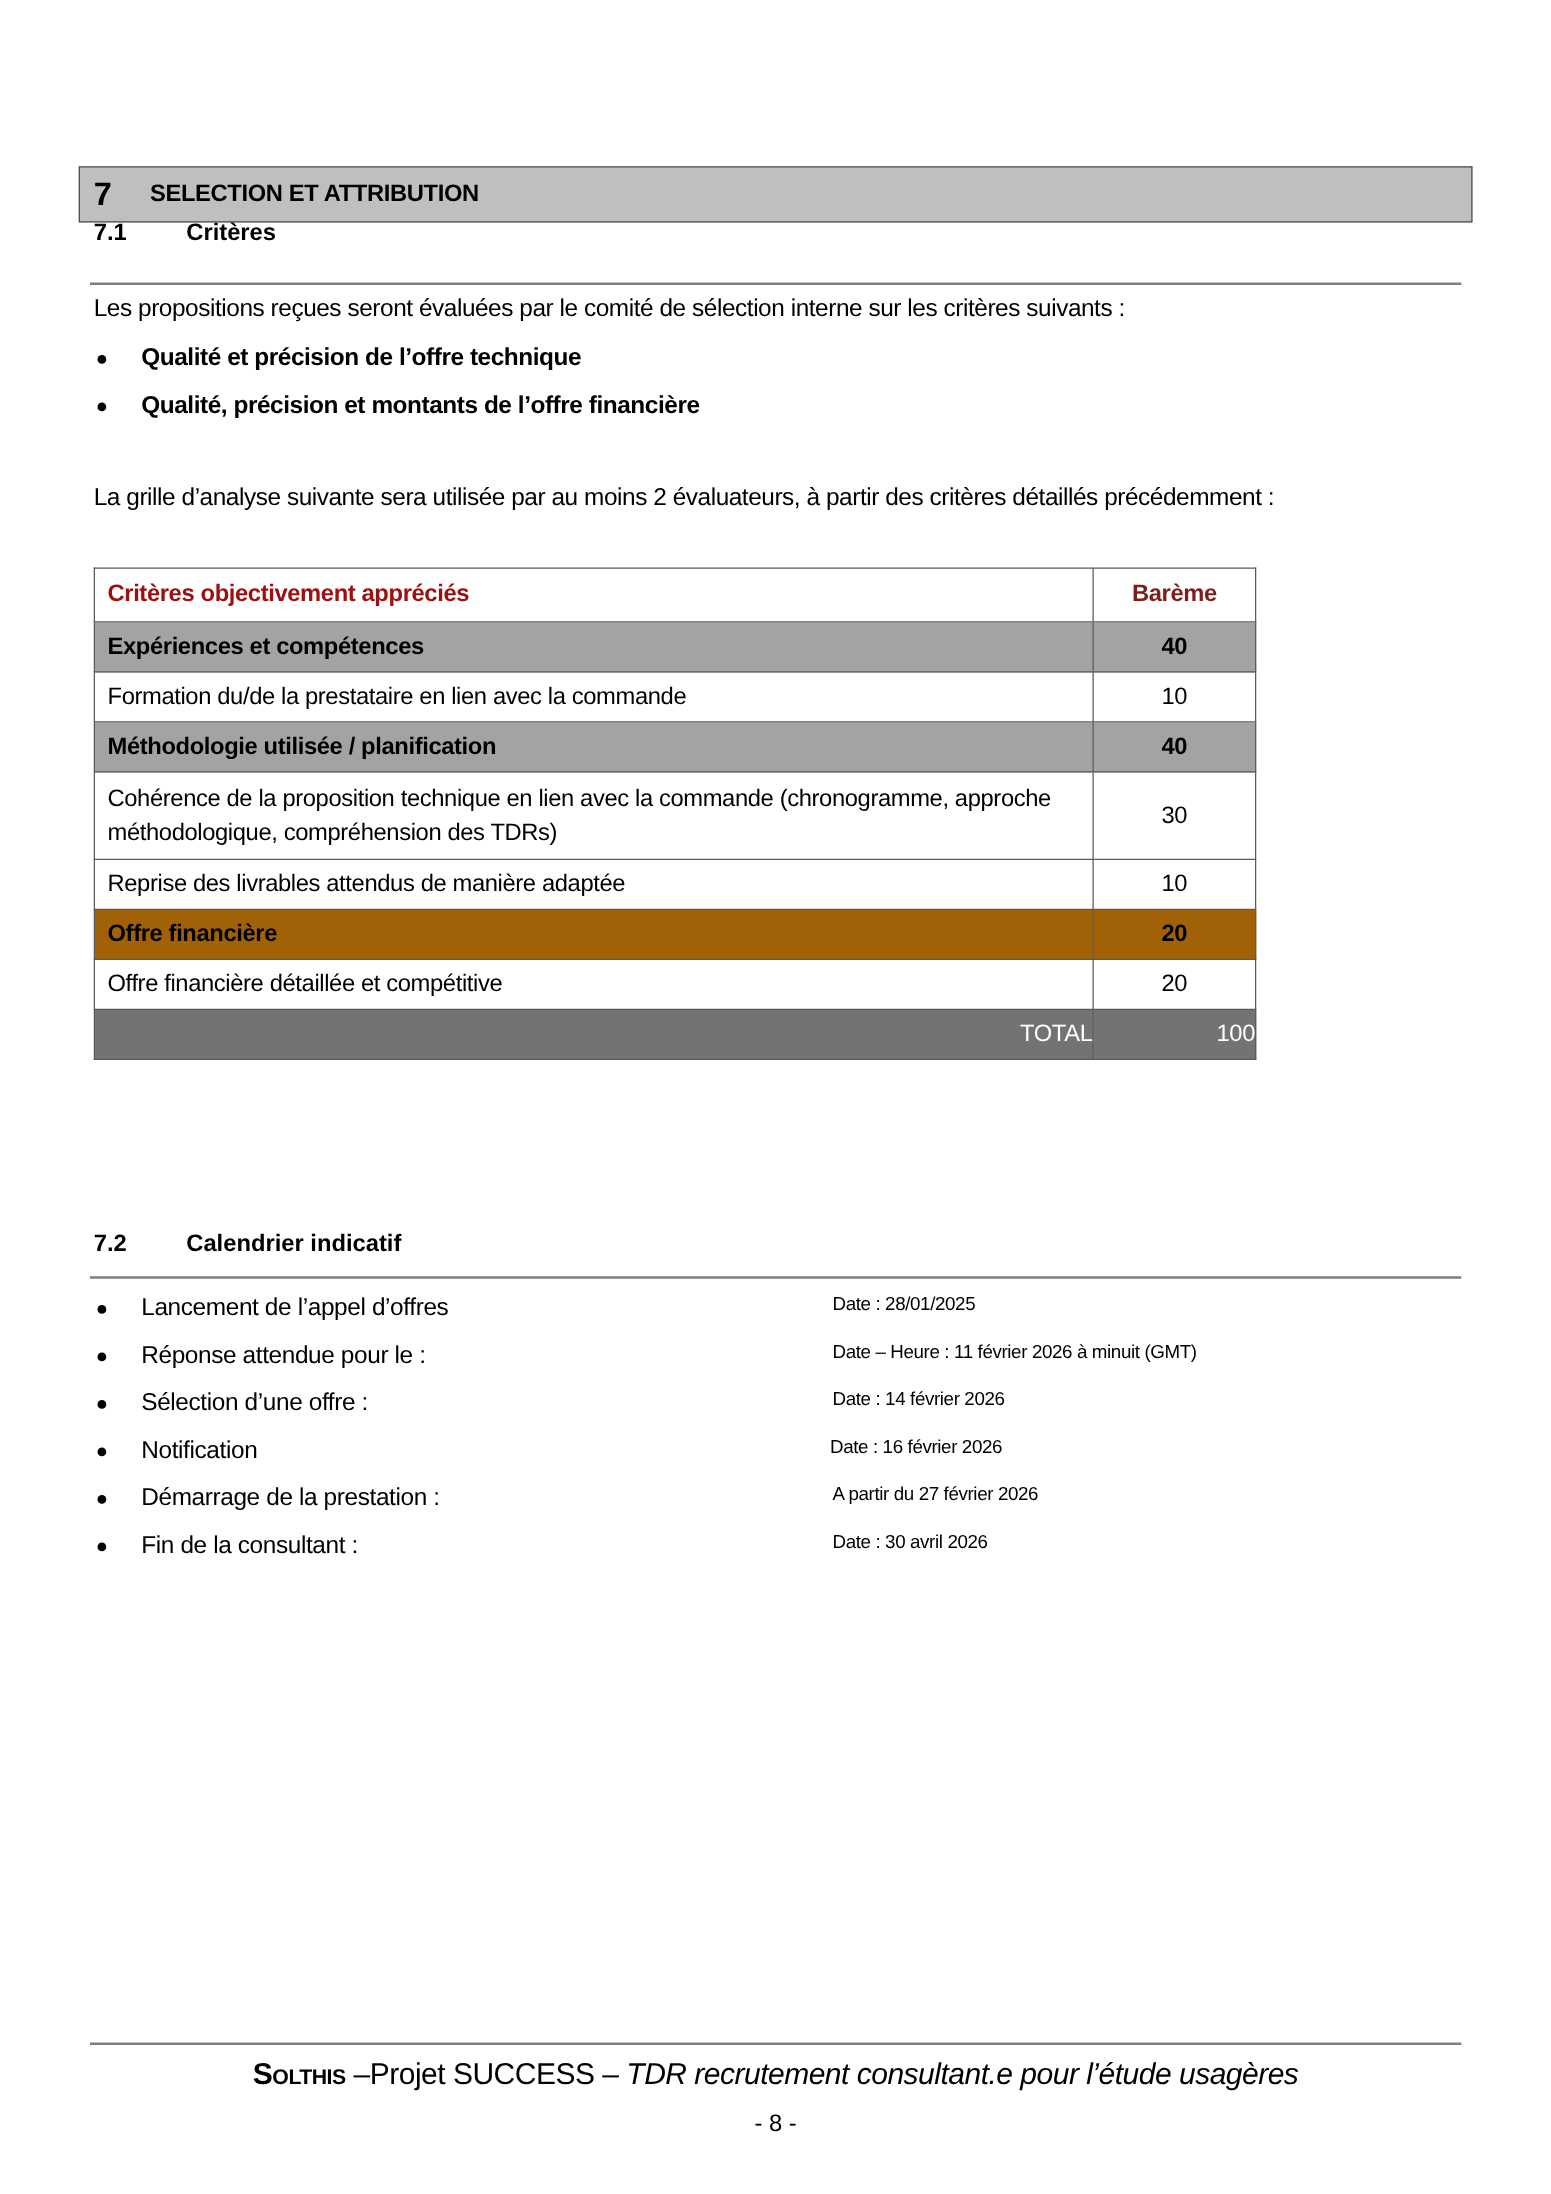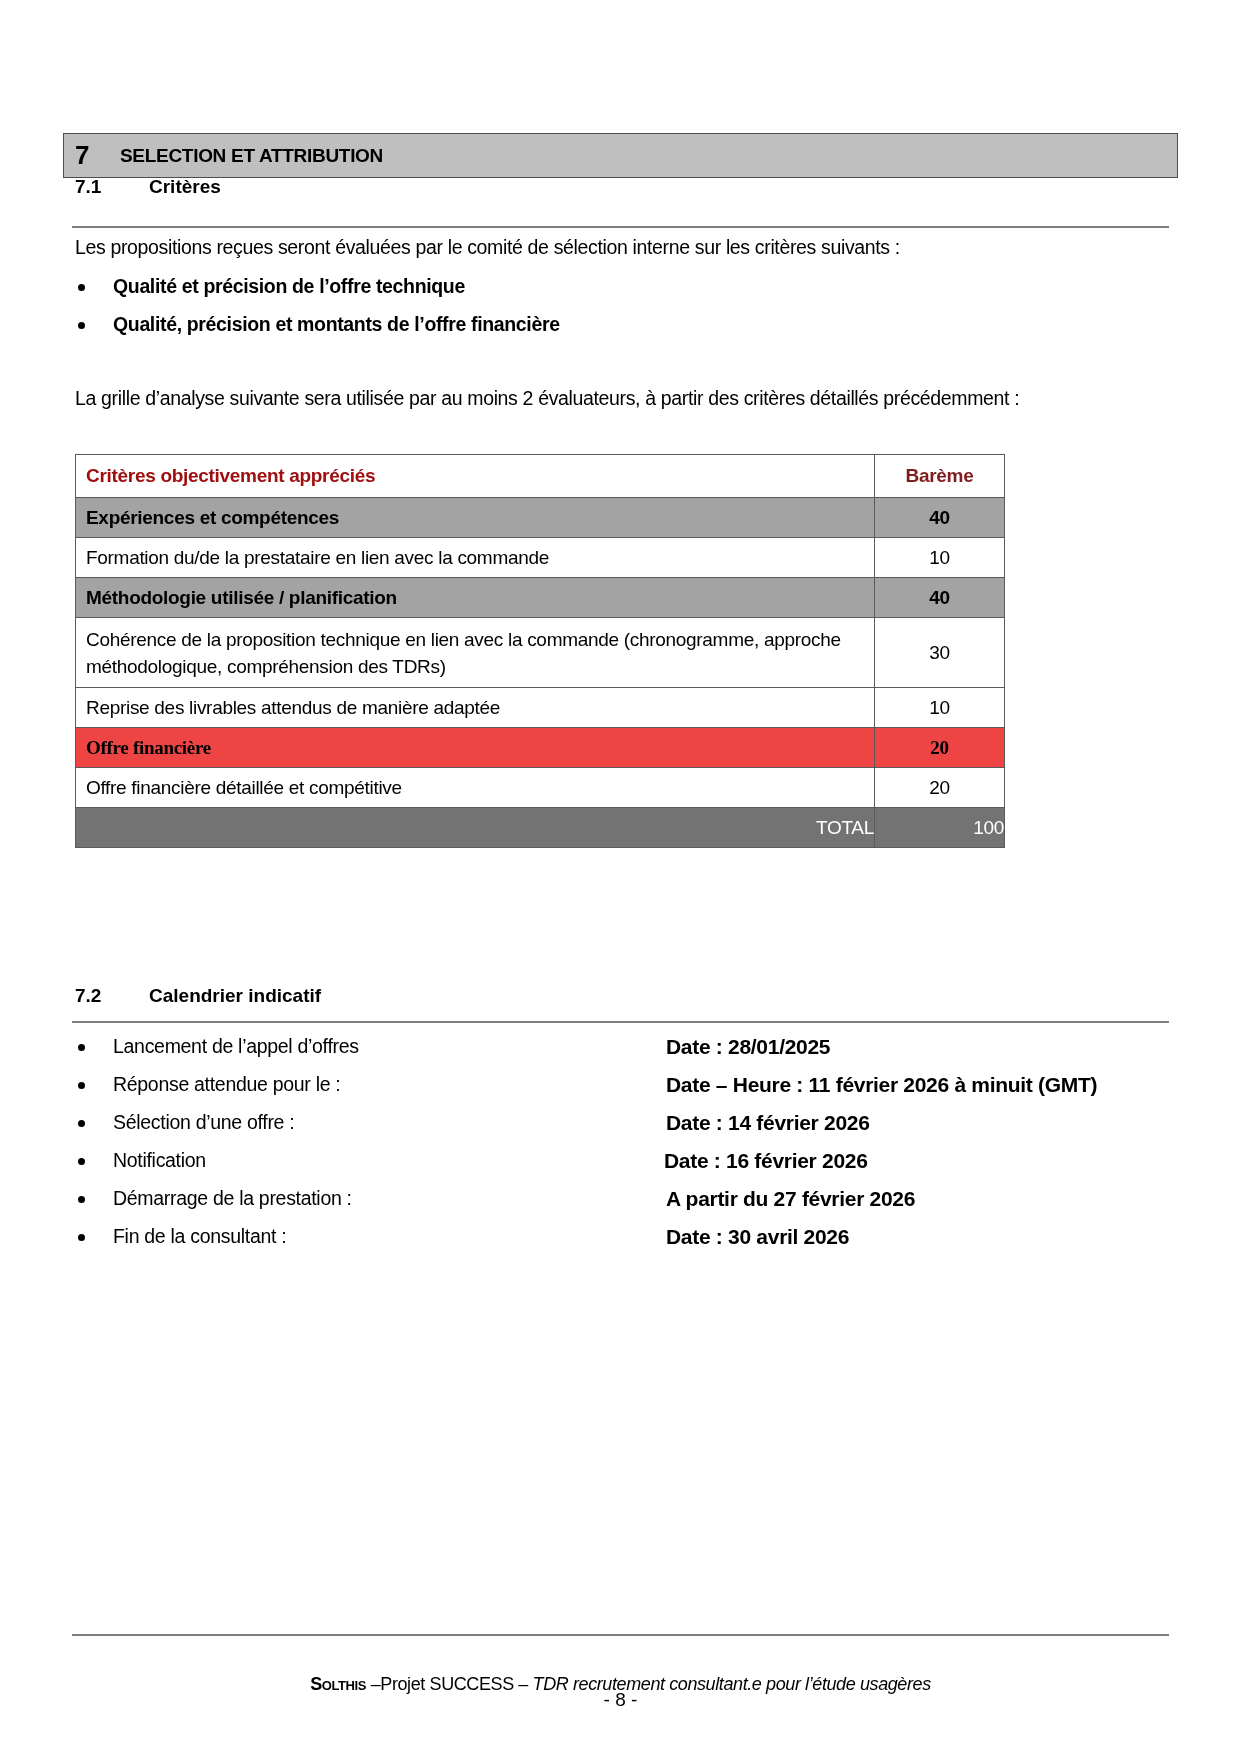--- a/index.html
+++ b/index.html
@@ -17,28 +17,28 @@
   .bold { font-weight:bold; }
   .bullet-dot { position:absolute; width:7px; height:7px; border-radius:50%; background:#000; }
 
   table.grid { position:absolute; left:75px; top:454px; width:930px; border-collapse:collapse;
                font-size:19px; letter-spacing:-0.3px; }
   table.grid td { border:1.5px solid #5a5a5a; padding:0 0 0 10px; height:40px; box-sizing:border-box; vertical-align:middle; }
   table.grid td.score { text-align:center; padding:0; width:130px; }
   table.grid tr.head td { color:#a00f0f; font-weight:bold; height:43px; }
   table.grid tr.head td.score { color:#7f1d1d; }
   table.grid tr.group td { background:#a3a3a3; font-weight:bold; }
-  table.grid tr.group.alt td { background:#ef4444;font-family:Liberation Serif, serif; }
+  table.grid tr.group.alt td { background:#a16207; }
   table.grid tr.tall td { height:70px; line-height:27px; }
   table.grid tr.total td { background:#737373; color:#ffffff; font-weight:normal;text-align:right; }
 
   .cal-label { font-size:19.5px; letter-spacing:-0.3px; }
-  .cal-date { font-size:21px; font-weight:bold; letter-spacing:-0.3px; }
+  .cal-date { font-size:15px; font-weight:normal; letter-spacing:-0.3px; }
 
-  .footer-text { font-size:18px; letter-spacing:-0.4px;margin-top:28px; }
+  .footer-text { font-size:24px; letter-spacing:-0.4px; }
   .footer-brand { font-weight:bold; font-variant:small-caps; }
   .footer-italic { font-style:italic; }
   .page-num { font-size:19px; }
 </style>
 </head>
 <body>
 
 <div class="sec-bar">
   <span class="sec-num">7</span>
   <span class="sec-title">SELECTION ET ATTRIBUTION</span>

